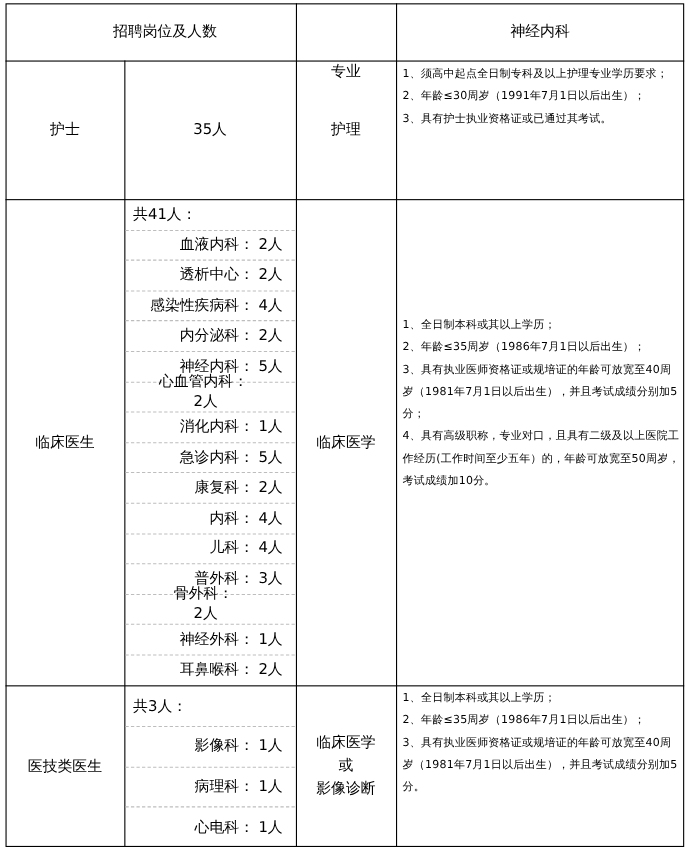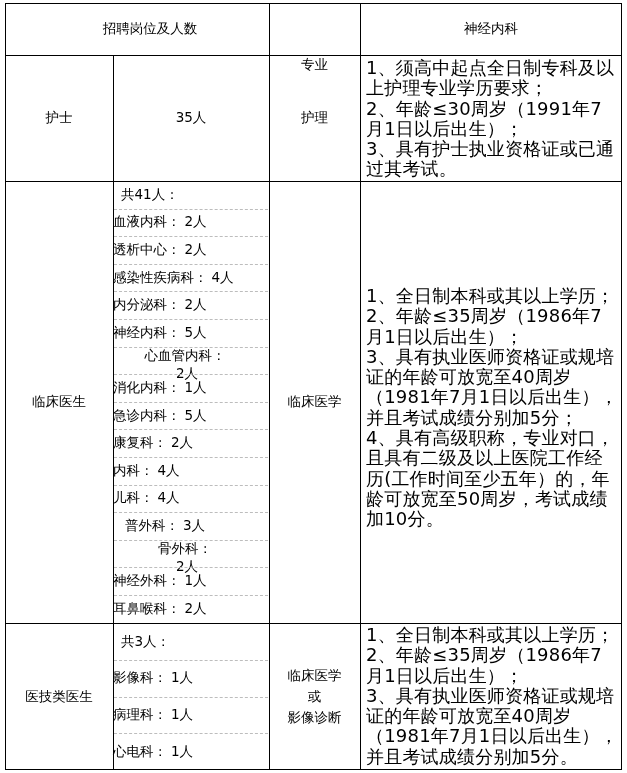--- a/index.html
+++ b/index.html
@@ -6,25 +6,25 @@
   body { width: 627px; height: 773px; position: relative; overflow: hidden;
          font-family: "DejaVu Sans", sans-serif; color: #000; font-size: 13.5px; }
   .tbl { position: absolute; left: 5px; top: 3px; width: 617px; height: 767px;
          border: 1px solid #000; box-sizing: border-box; }
   .hline { position: absolute; height: 1px; background: #000; }
   .vline { position: absolute; width: 1px; background: #000; }
   .dline { position: absolute; height: 0; border-top: 1px dashed #bdbdbd; }
   .cell { position: absolute; display: flex; align-items: center; justify-content: center;
           text-align: center; box-sizing: border-box; }
   .req { position: absolute; box-sizing: border-box; padding: 0 4px 0 6px;
-         line-height: 20.3px; font-size: 18px; letter-spacing: 0.2px; }
+         line-height: 20.3px; font-size: 10px; letter-spacing: 0.2px; }
   .req p { margin: 0; }
   .sub { position: absolute; display: flex; align-items: center; box-sizing: border-box;
          font-size: 13.5px; }
-  .sub.right { padding-right: 12px; }
+  .sub.right { justify-content: flex-end; padding-right: 12px; }
   .sub.left { justify-content: flex-start; padding-left: 8px; }
   .sub .n { margin-left: 4px; }
 </style>
 </head>
 <body>
 
 <div class="tbl"></div>
 
 <div class="hline" style="left:5px;top:55px;width:617px;"></div>
 <div class="hline" style="left:5px;top:181px;width:617px;"></div>

